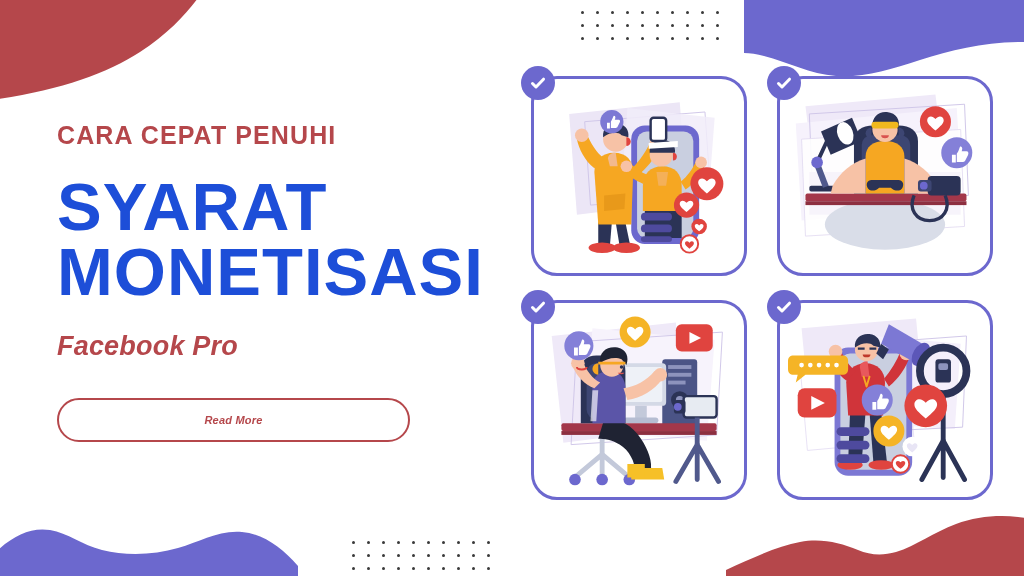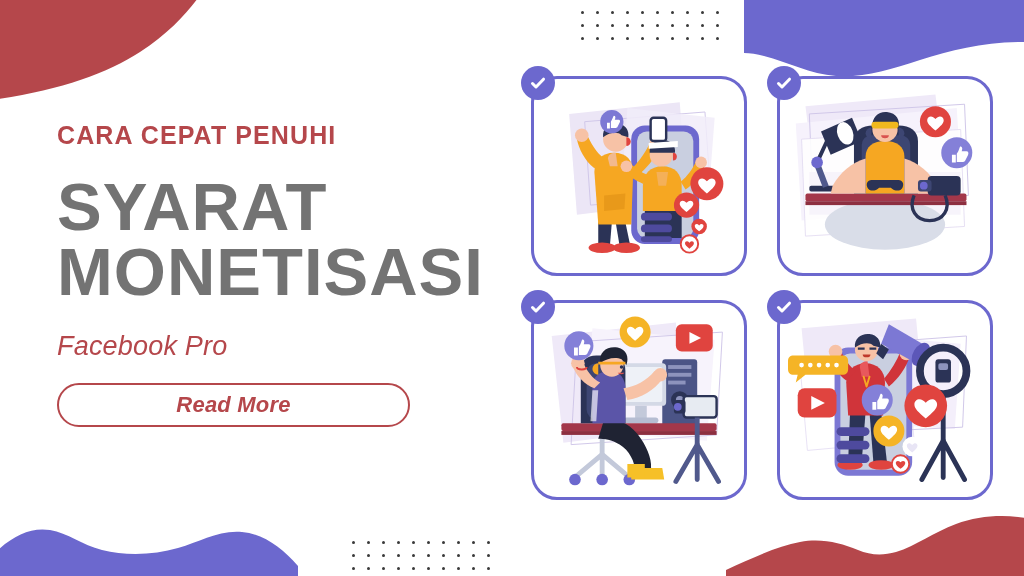--- a/index.html
+++ b/index.html
@@ -51,45 +51,45 @@
     font-size: 25px;
     font-weight: 700;
     letter-spacing: 1.1px;
     color: #b5474b;
     line-height: 1.1;
     margin-bottom: 22px;
   }
   .headline {
     font-size: 67px;
     font-weight: 700;
-    color: #737373;
+    color: #1d4ed8;
     line-height: 0.98;
     letter-spacing: 1px;
     white-space: pre-line;
     margin-bottom: 26px;
     margin-top: 24px;
   }
   .subtitle {
     font-size: 27px;
-    font-weight: 400;
+    font-weight: 700;
     font-style: italic;
     color: #b5474b;
     letter-spacing: 0.2px;
-    margin-bottom: 21px;
+    margin-bottom: 36px;
   }
   .cta {
     display: flex;
     align-items: center;
     justify-content: center;
     width: 353px; height: 44px;
     border: 2px solid #b5474b;
     border-radius: 22px;
     background: transparent;
     color: #b5474b;
-    font-size: 22px;
+    font-size: 11px;
     font-weight: 700;
     font-style: italic;
     font-family: "Liberation Sans", sans-serif;
     cursor: pointer;
     letter-spacing: 0.2px;
   }
 
   
   .cards {
     position: absolute;

